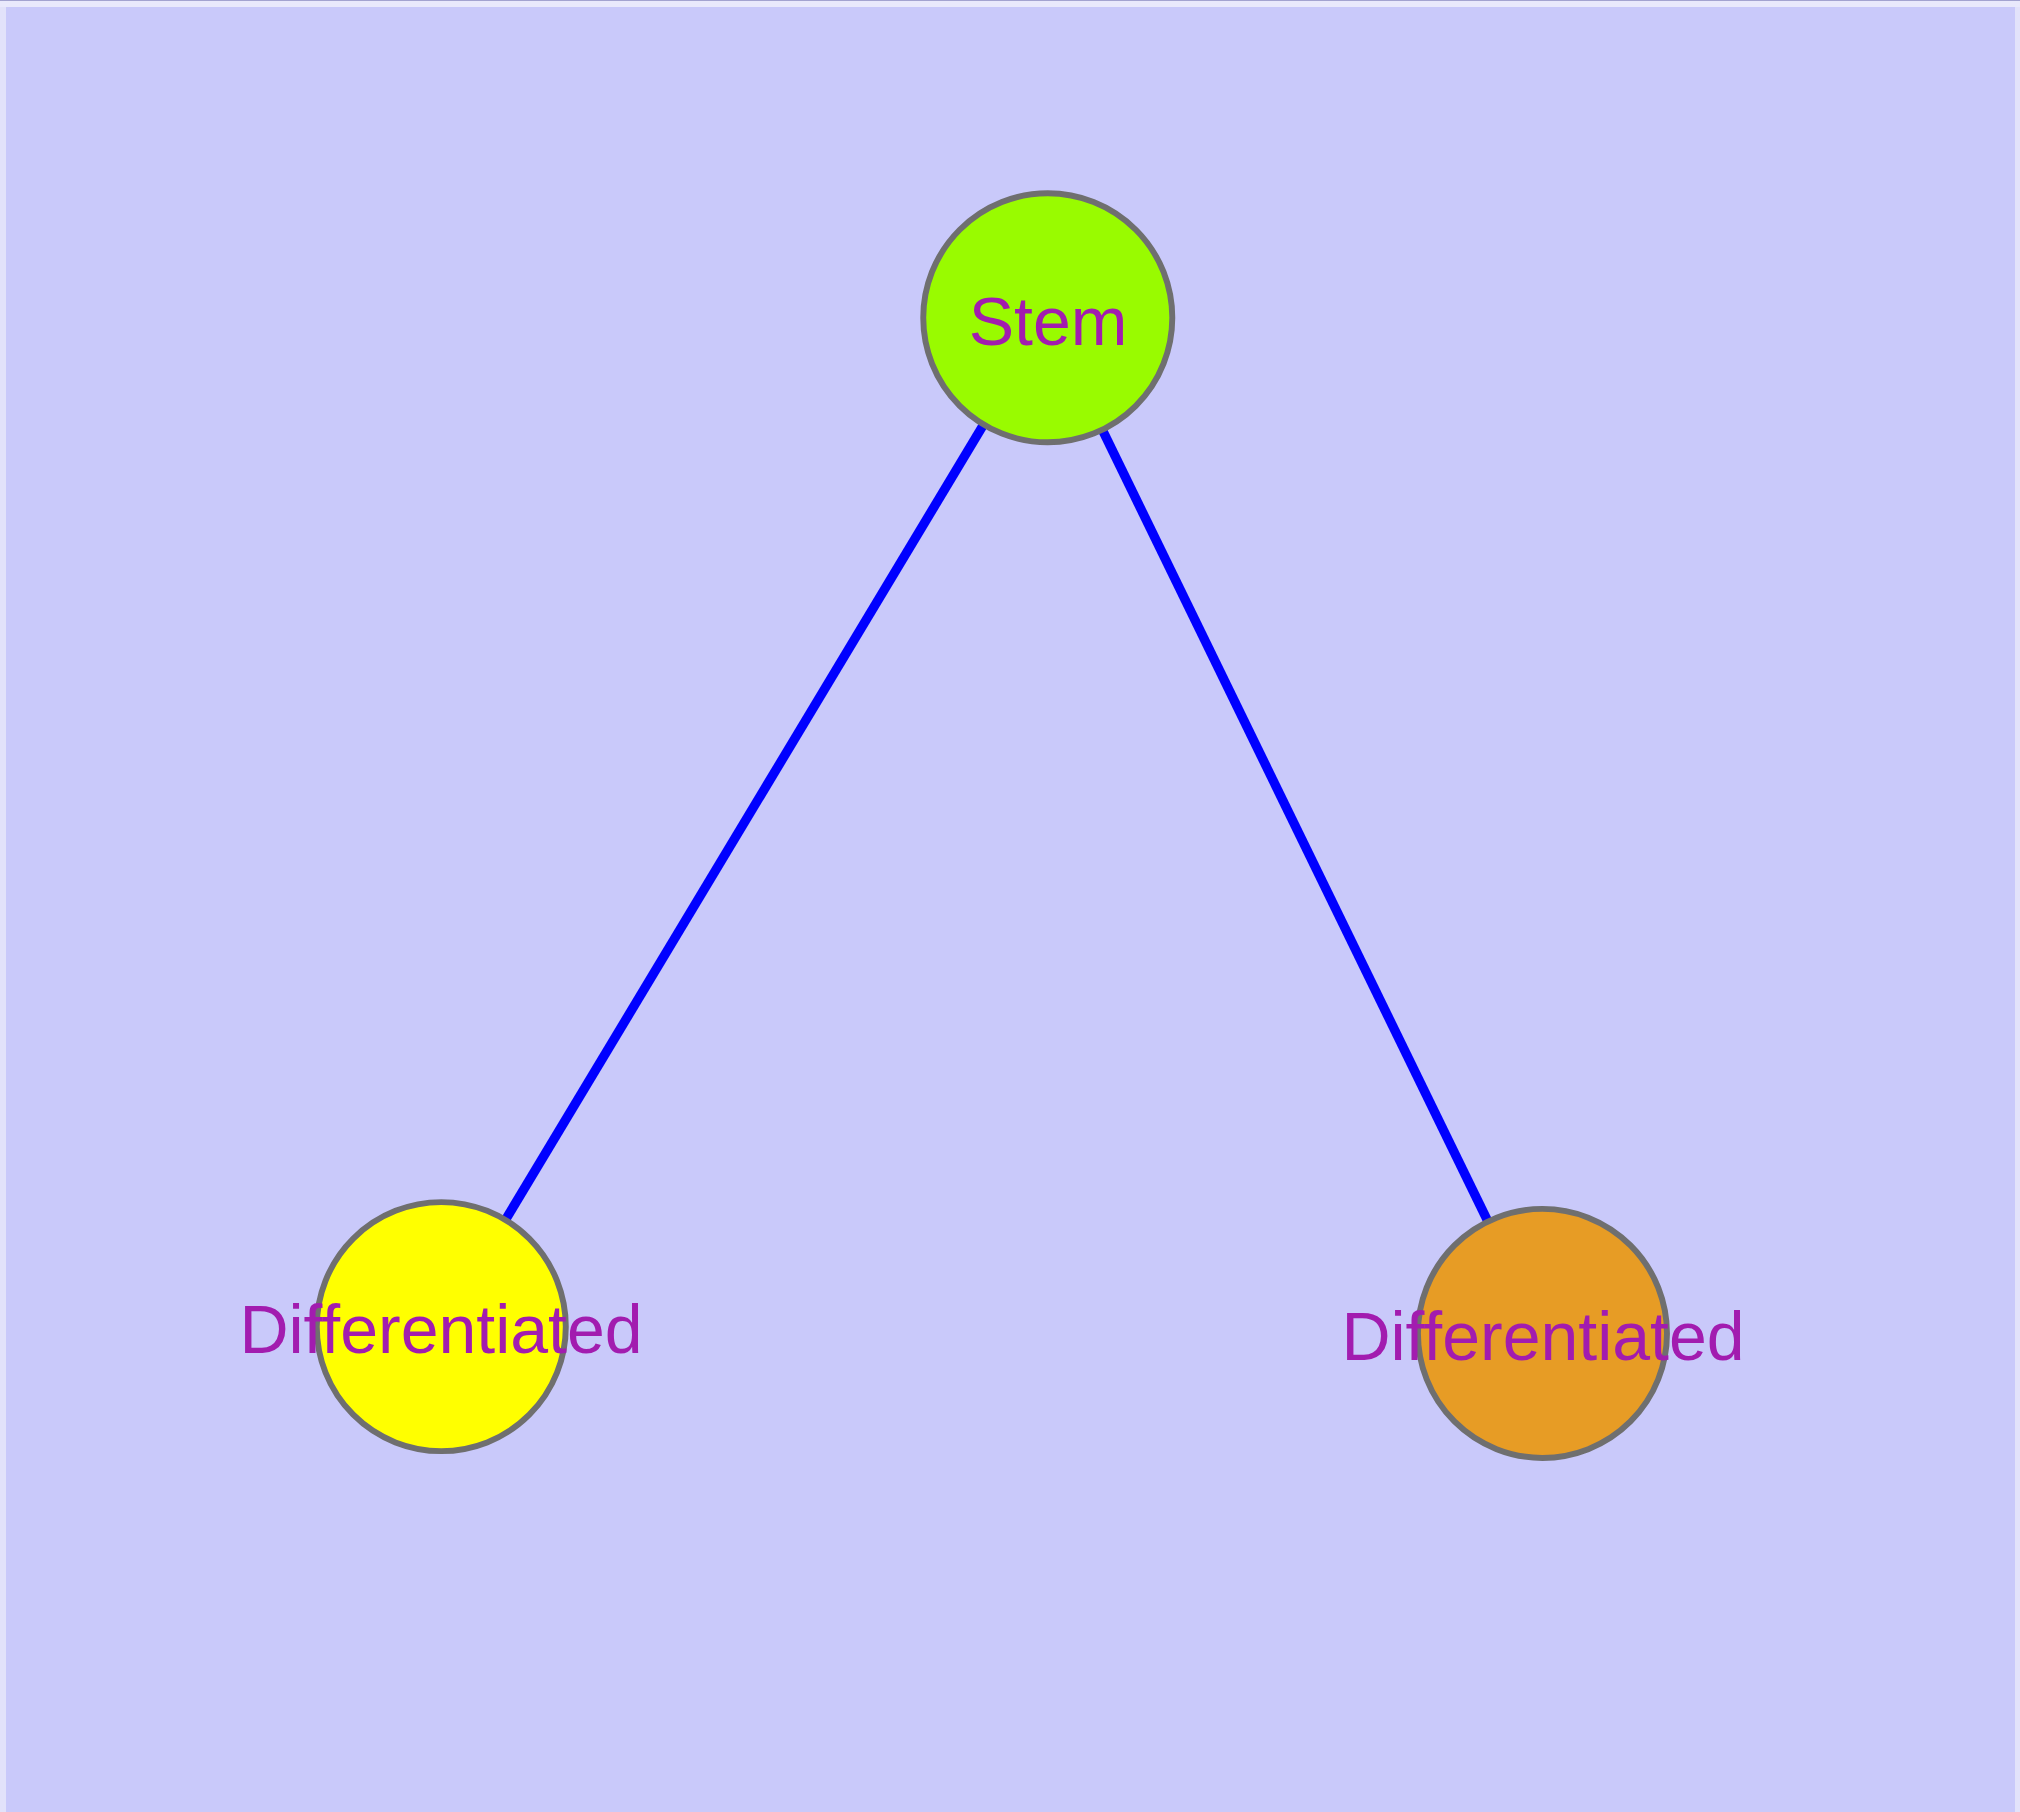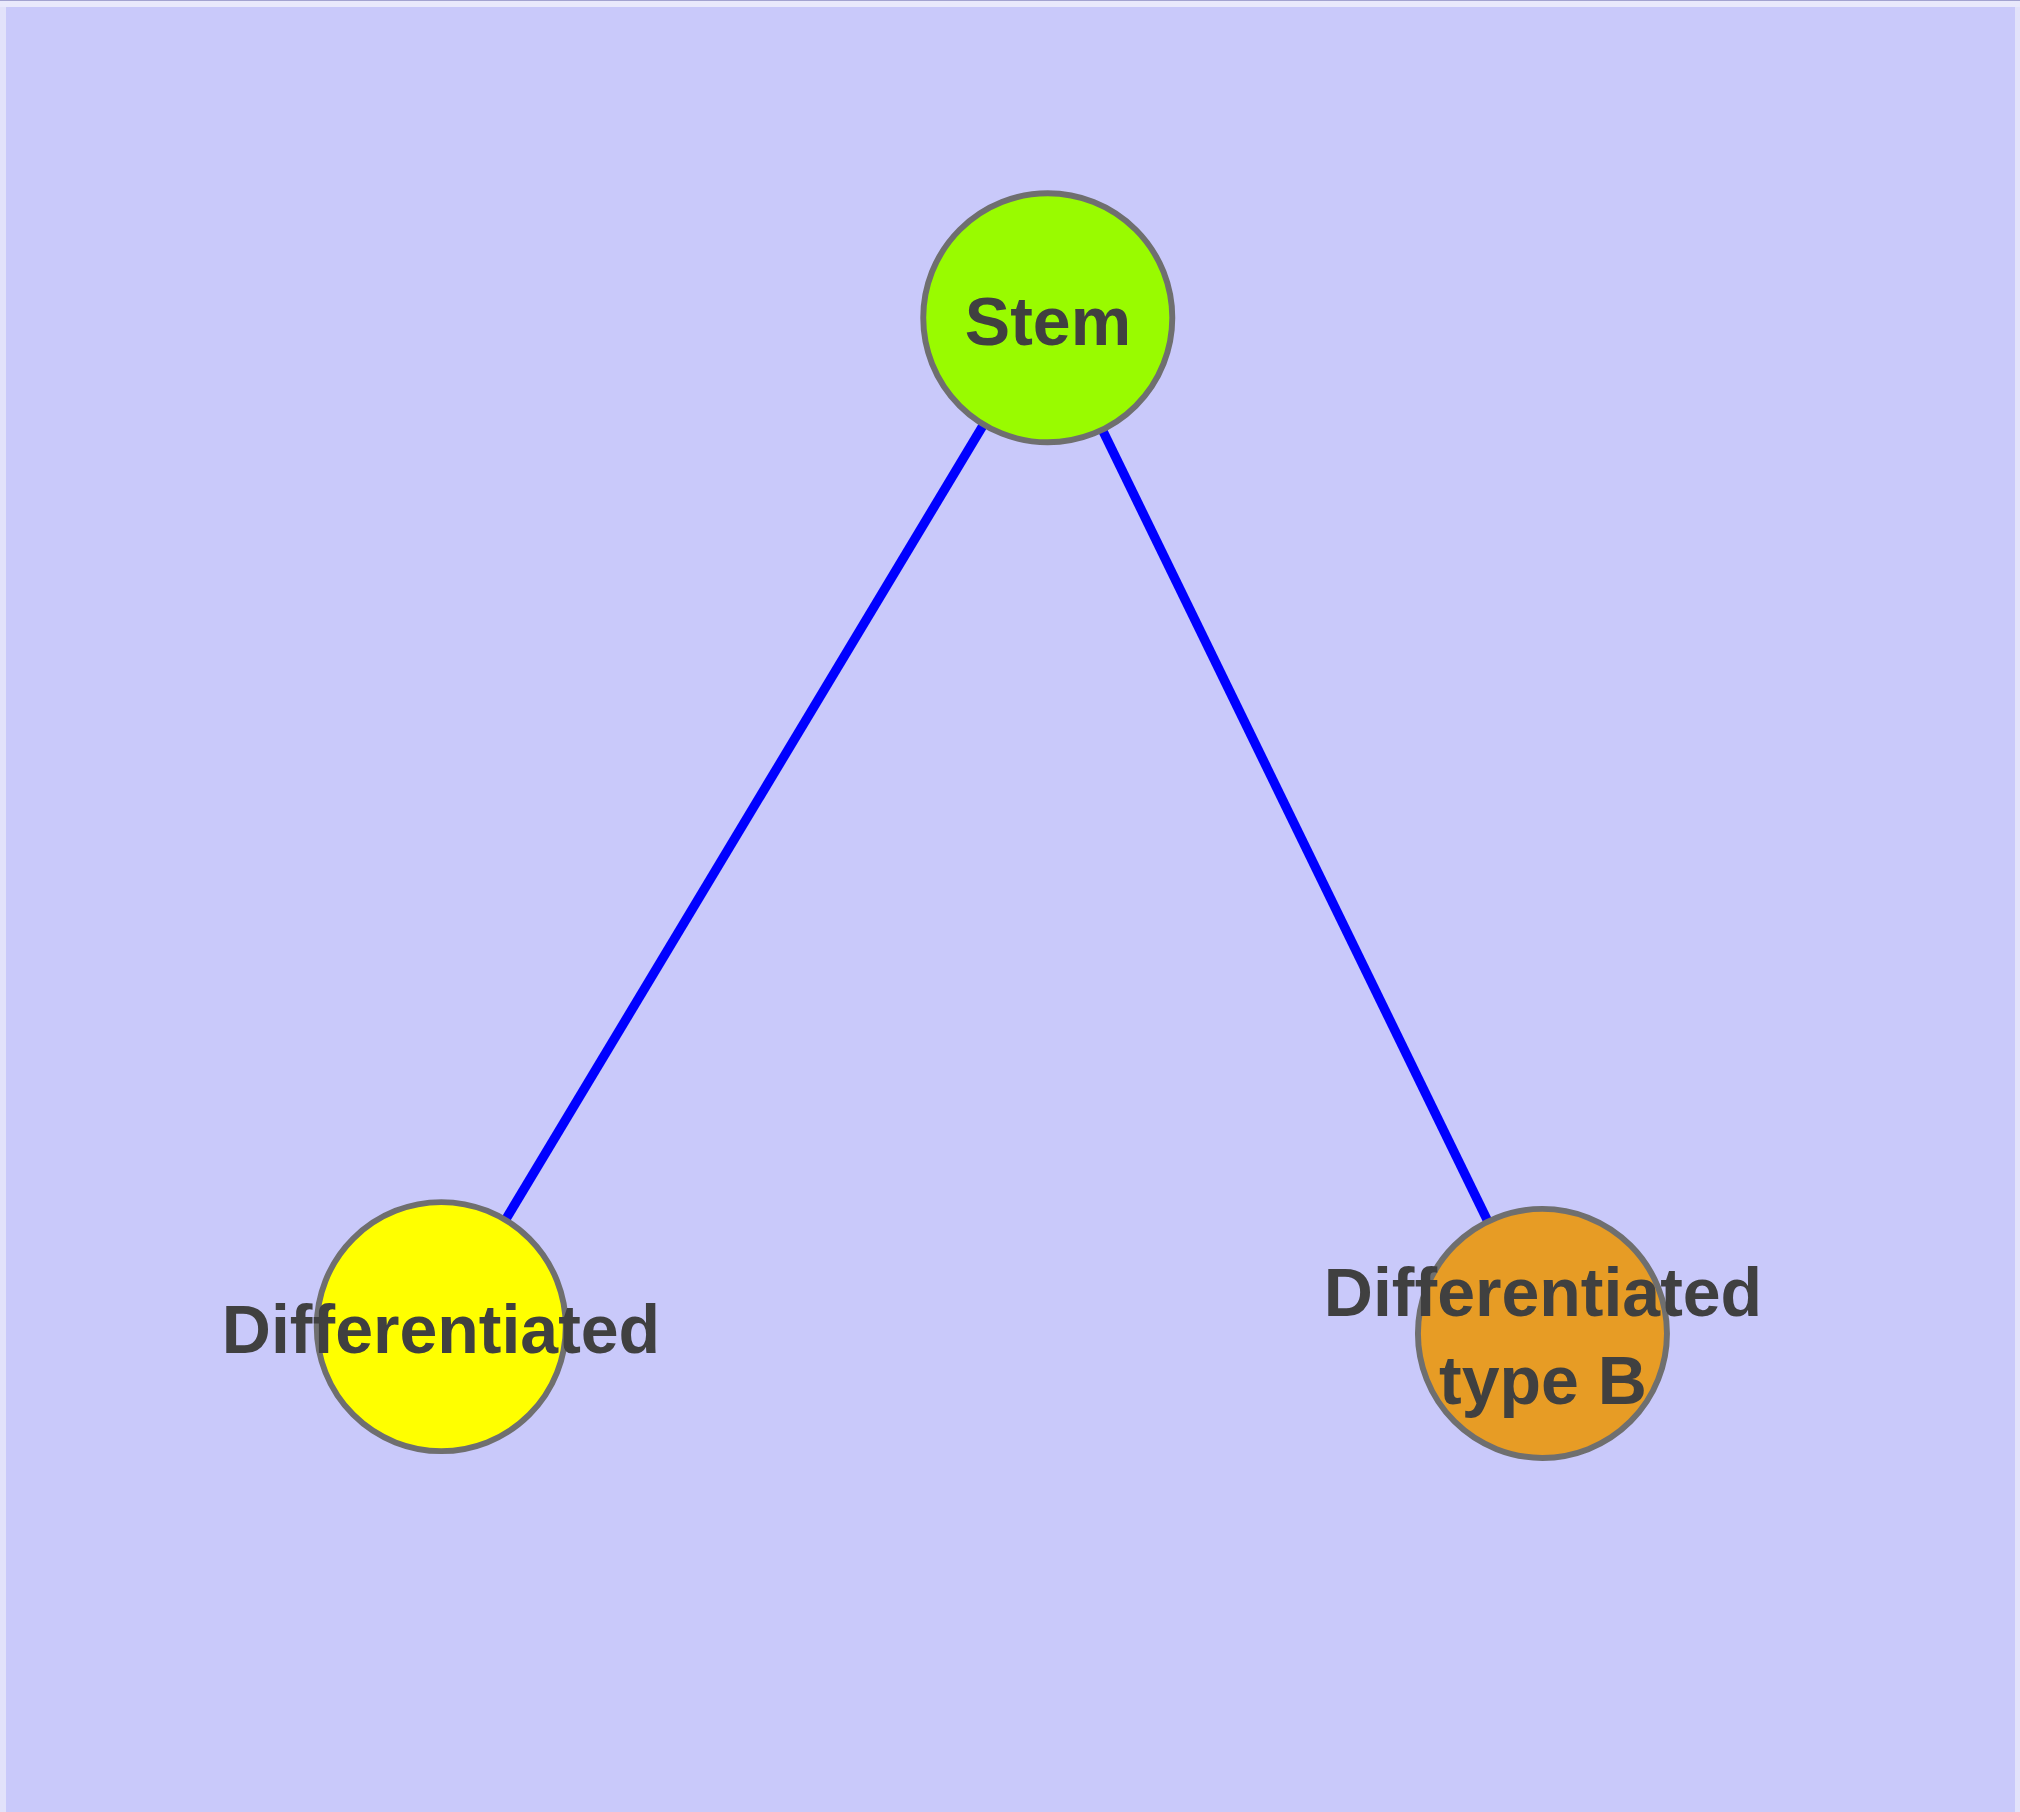--- a/index.html
+++ b/index.html
@@ -29,23 +29,23 @@
     fill: none;
   }
   .node-circle {
     stroke: #6f6f6f;
     stroke-width: 7px;
   }
   .node-label {
     position: absolute;
     transform: translate(-50%, -50%);
     text-align: center;
-    color: #404040;
+    color: #a21caf;
     font-size: 68px;
-    font-weight: 700;
+    font-weight: 400;
     line-height: 88px;
     white-space: nowrap;
     letter-spacing: 0px;
   }
   .label-line {
     display: block;
   }
 </style>
 </head>
 <body>
@@ -65,17 +65,16 @@
   <div class="node-label" style="left:1048px; top:320px;">
     <span class="label-line">Stem</span>
   </div>
 
   <div class="node-label" style="left:441px; top:1328px;">
     <span class="label-line">Differentiated</span>
   </div>
 
   <div class="node-label" style="left:1543px; top:1335px;">
     <span class="label-line">Differentiated</span>
-    <span class="label-line">type B</span>
   </div>
 
 </div>
 
 
 </body></html>

